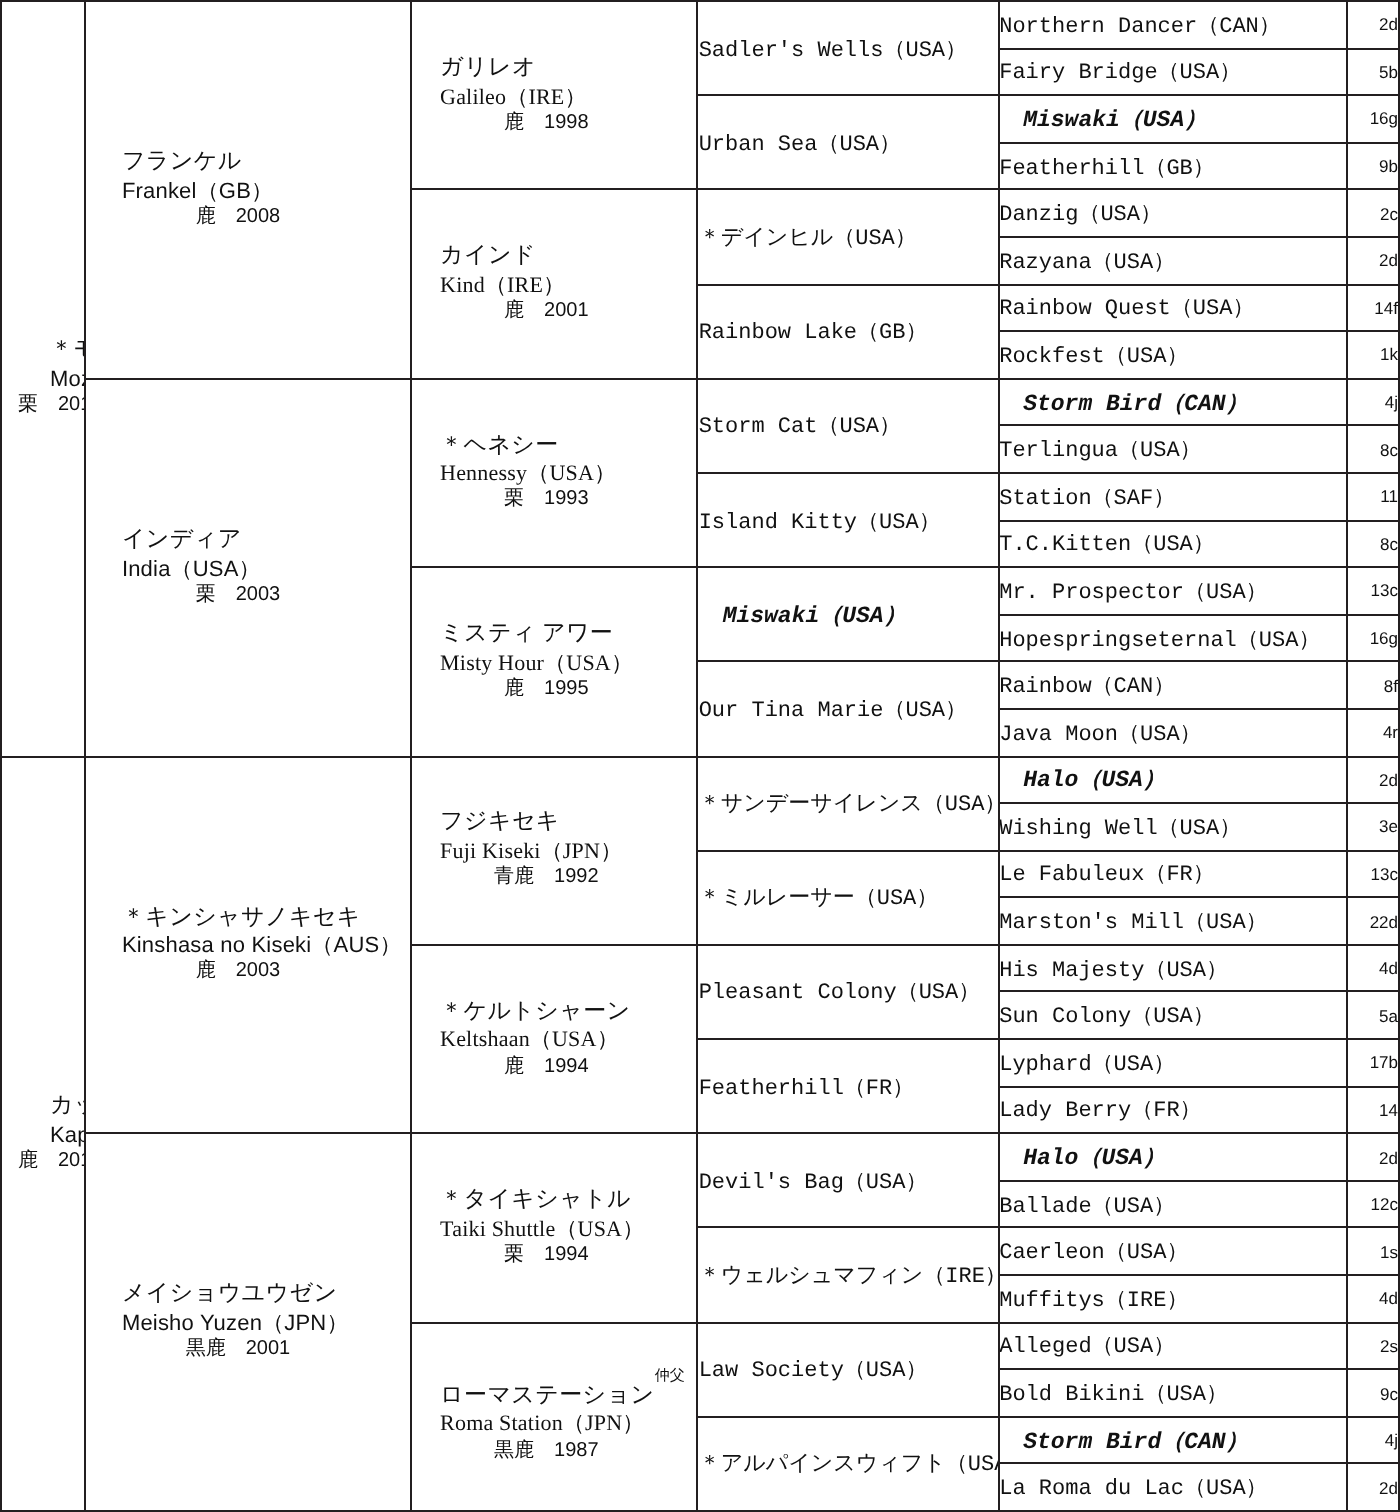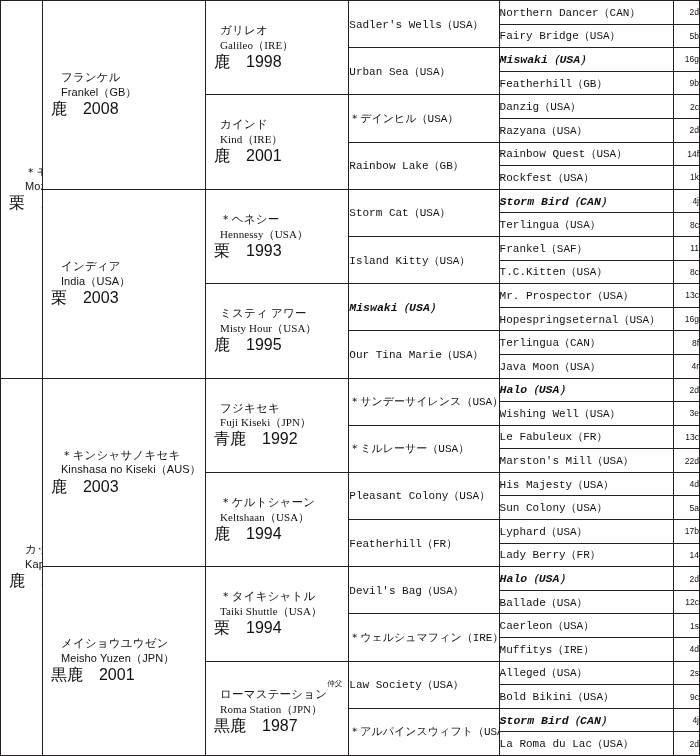--- a/index.html
+++ b/index.html
@@ -47,22 +47,22 @@
     font-size: 11.5px;
     letter-spacing: 0.2px;
     white-space: nowrap;
   }
   .cellbox .en {
     font-size: 11px;
     letter-spacing: 0.1px;
     white-space: nowrap;
   }
   .cellbox .coat {
-    font-size: 16px;
-    text-align: left;
+    font-size: 10px;
+    text-align: center;
     padding-right: 4px;
     white-space: nowrap;
   }
   
   .gen1 .jp, .gen1 .en { padding-left: 16px; }
   .gen1 .coat { padding-right: 16px; }
   .gen2 .jp, .gen2 .en { padding-left: 10px; }
   .gen2 .coat { padding-right: 12px; }
   .gen3 .jp, .gen3 .en { padding-left: 6px; font-family: Liberation Serif, serif; }
   .gen3 .coat { padding-right: 10px; }
@@ -71,20 +71,21 @@
   .anc {
     padding: 2px 4px 2px 10px;
     font-size: 11px;
     white-space: nowrap;
     font-family: Liberation Mono, monospace;
   }
   .anc.bold {
     font-weight: bold;
     font-style: italic;
     font-size: 11.5px;
+    padding-left: 12px;
   }
   .idx {
     font-size: 8.5px;
     text-align: right;
     padding-left: 1px;
     color: #111111;
     white-space: nowrap;
   }
   .tiny-sup {
     font-size: 7.5px;
@@ -230,21 +231,21 @@
     <td class="anc">
       <span>Terlingua（USA）</span>
     </td>
     <td class="idx">8c</td>
   </tr>
   <tr>
     <td rowspan="2" class="anc">
       <span>Island Kitty（USA）</span>
     </td>
     <td class="anc">
-      <span>Frankel（SAF）</span>
+      <span>Station（SAF）</span>
     </td>
     <td class="idx">11</td>
   </tr>
   <tr>
     <td class="anc">
       <span>T.C.Kitten（USA）</span>
     </td>
     <td class="idx">8c</td>
   </tr>
 
@@ -268,21 +269,21 @@
     <td class="anc">
       <span>Hopespringseternal（USA）</span>
     </td>
     <td class="idx">16g</td>
   </tr>
   <tr>
     <td rowspan="2" class="anc">
       <span>Our Tina Marie（USA）</span>
     </td>
     <td class="anc">
-      <span>Terlingua（CAN）</span>
+      <span>Rainbow（CAN）</span>
     </td>
     <td class="idx">8f</td>
   </tr>
   <tr>
     <td class="anc">
       <span>Java Moon（USA）</span>
     </td>
     <td class="idx">4r</td>
   </tr>
 

